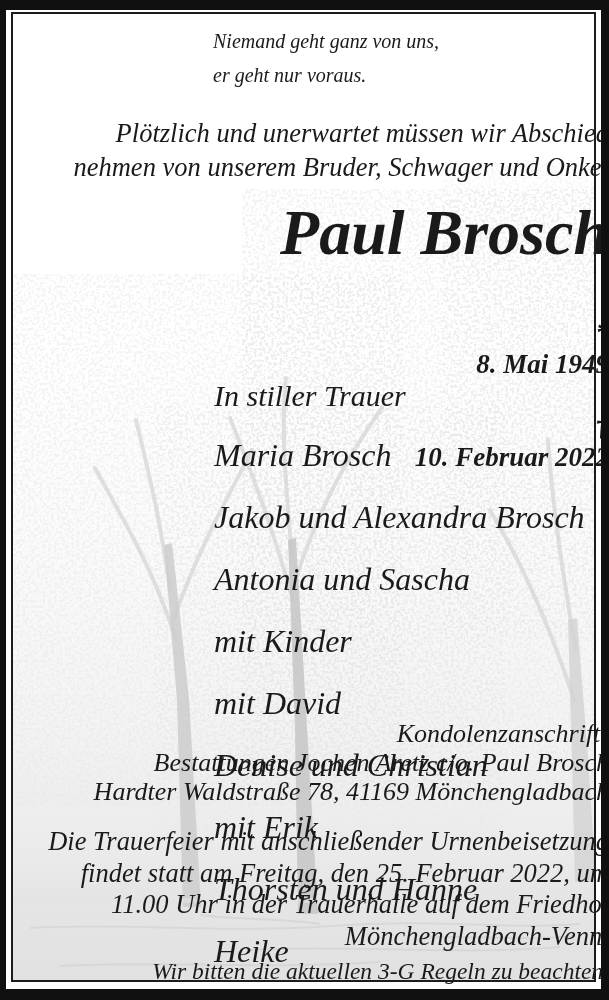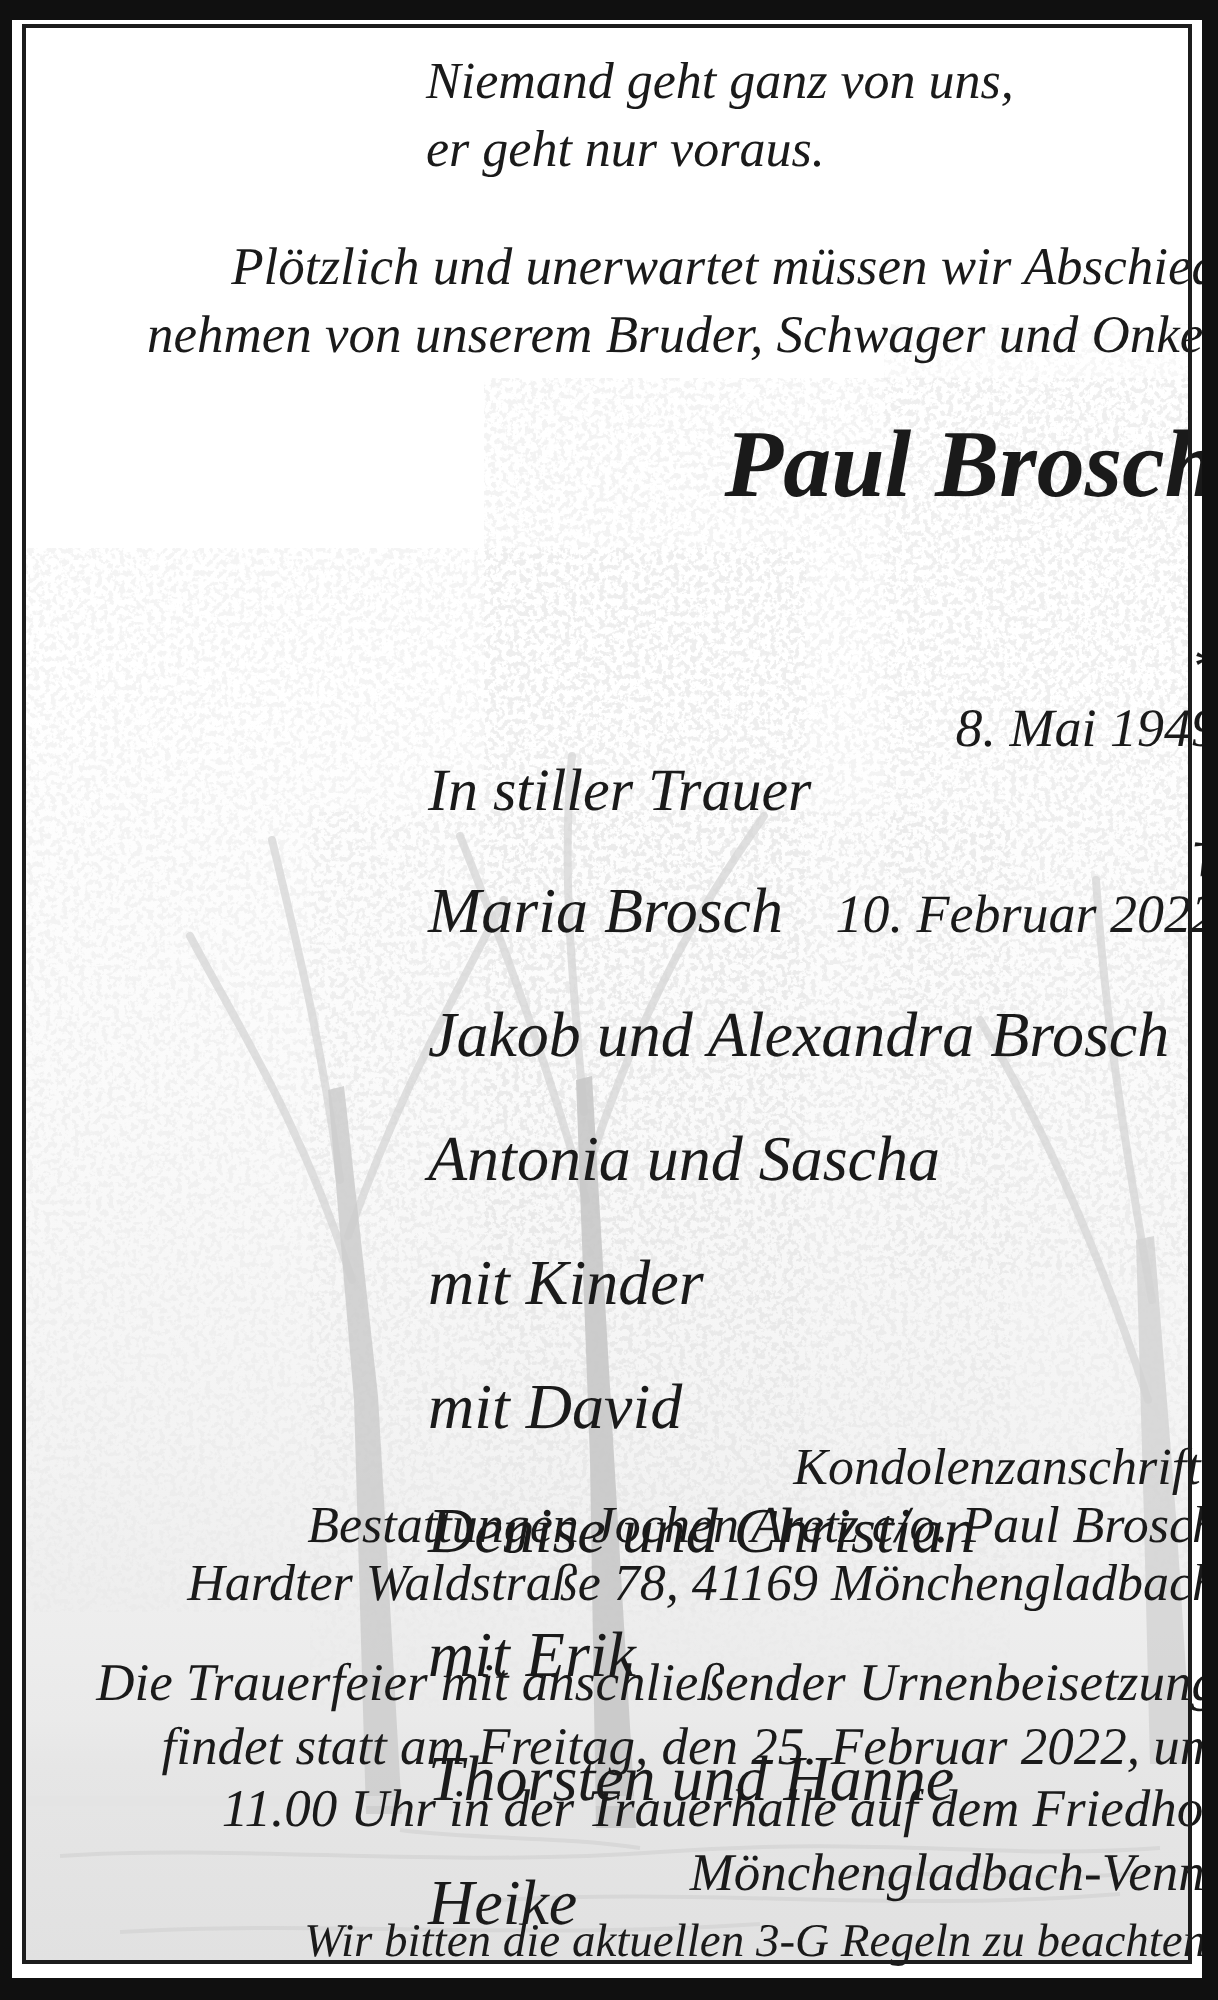--- a/index.html
+++ b/index.html
@@ -19,24 +19,24 @@
   
   .frame-inner{
     position:absolute;z-index:4;pointer-events:none;
     top:12px;left:11px;right:13px;bottom:18px;
     border:2px solid #1c1c1c;
   }
   .bg{position:absolute;top:0;left:0;z-index:1;}
   .content{position:absolute;inset:0;z-index:3;}
   .block{position:absolute;white-space:pre-line;}
   .center{left:0;right:0;text-align:right;}
-  .quote{top:24px;left:213px;font-size:26px;line-height:34px;}
+  .quote{top:24px;left:213px;font-size:20px;line-height:34px;}
   .intro{top:116px;font-size:26.5px;line-height:34px;}
-  .deceased-name{top:203px;font-size:48px;font-weight:bold;line-height:60px;margin:0;}
-  .dates{top:287px;font-size:27px;font-weight:normal;}
+  .deceased-name{top:203px;font-size:64px;font-weight:bold;line-height:60px;margin:0;}
+  .dates{top:287px;font-size:27px;font-weight:bold;}
   .dates .gap{display:inline-block;width:44px;}
   .mourning-header{top:379px;left:214px;font-size:30px;}
   .mourners{top:409px;left:214px;font-size:32px;line-height:31px;}
   .condolence{top:719px;font-size:26px;line-height:29px;}
   .ceremony{top:826px;font-size:26.5px;line-height:31.5px;}
   .covid{top:958px;font-size:23.5px;}
 </style>
 </head>
 <body>
 

